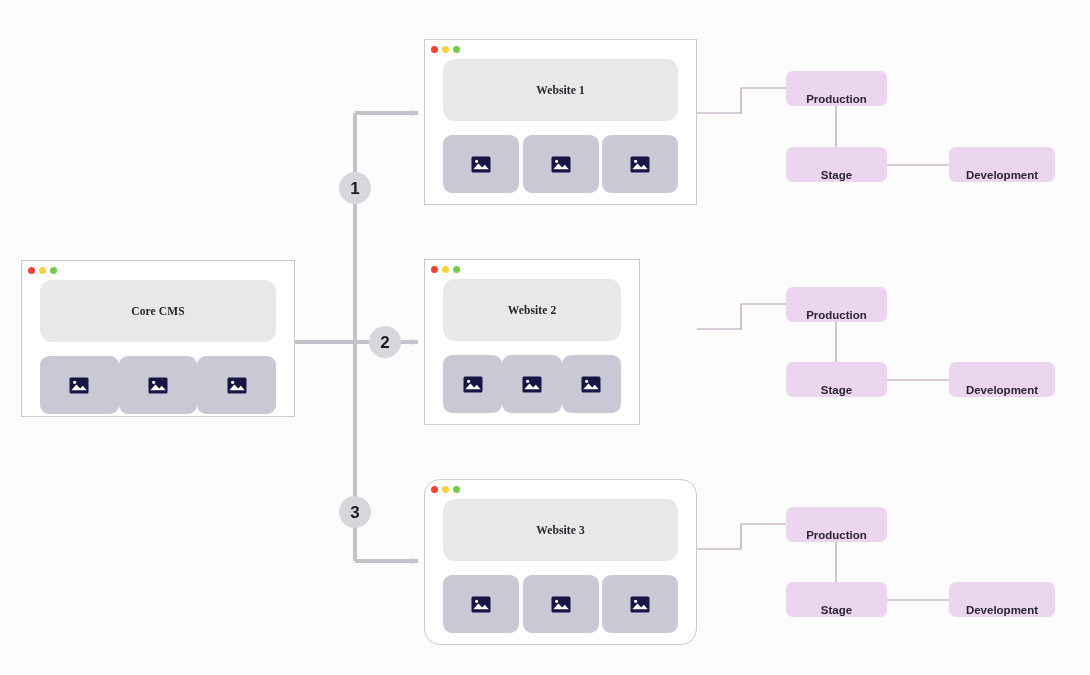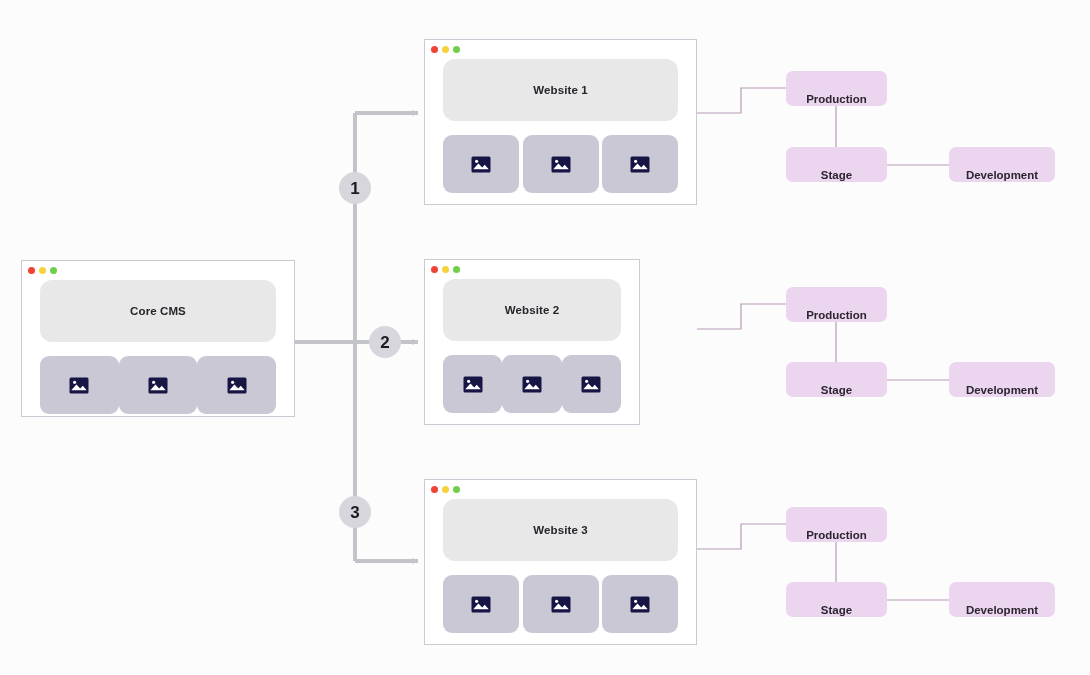--- a/index.html
+++ b/index.html
@@ -27,20 +27,21 @@
     height: 675px;
     pointer-events: none;
   }
 
   
   .win {
     position: absolute;
     background: #ffffff;
     border: 1px solid #c9cbd2;
     box-sizing: border-box;
+    font-family: Liberation Serif, serif;
   }
   .win-bar {
     height: 19px;
     display: flex;
     align-items: center;
     padding-left: 6px;
     gap: 4px;
     box-sizing: border-box;
   }
   .dot {
@@ -286,21 +287,21 @@
           <svg width="20" height="17" viewBox="0 0 20 17">
             <rect x="0.5" y="0.5" width="19" height="16" rx="1.5" fill="#161544"></rect>
             <circle cx="5.6" cy="5.3" r="1.6" fill="#ffffff"></circle>
             <path d="M2.3,13.2 L7.4,7.6 L11.2,11.4 L13.8,8.8 L17.7,13.2 Z" fill="#ffffff"></path>
           </svg>
         </div>
       </div>
     </div>
   </div>
 
-  <div class="win" style="left:424px; top:479px; width:273px; height:166px;">
+  <div class="win" style="left:424px; top:479px; width:273px; height:166px;border-radius:16px;">
     <div class="win-bar">
       <span class="dot red"></span>
       <span class="dot yellow"></span>
       <span class="dot green"></span>
     </div>
     <div class="win-body">
       <div class="hero">
         <span class="hero-label">Website 3</span>
       </div>
       <div class="thumbs">

